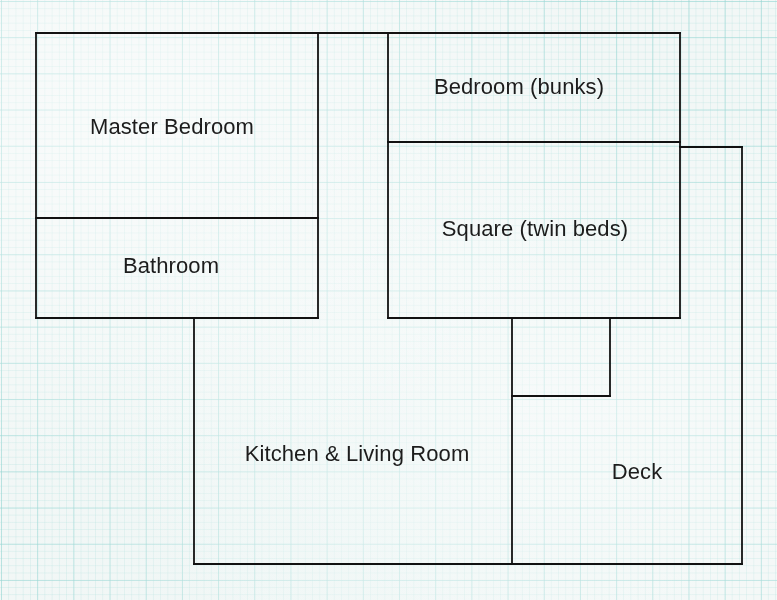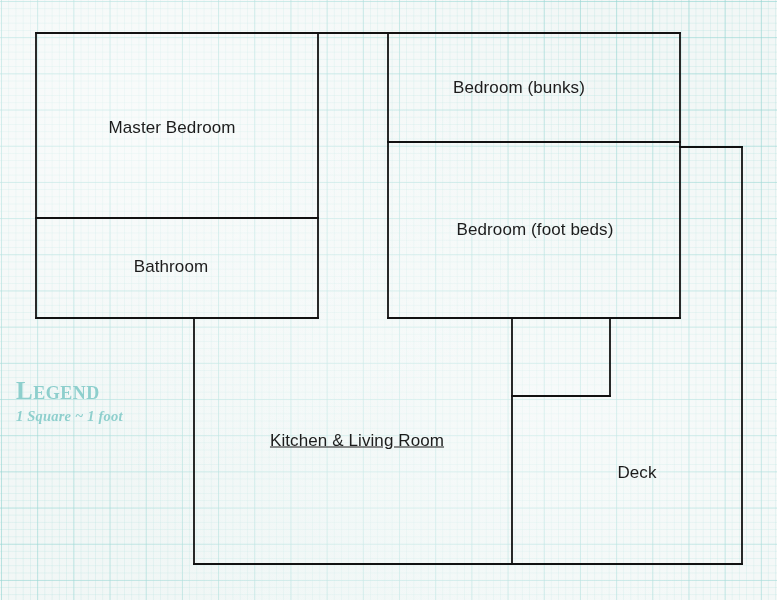--- a/index.html
+++ b/index.html
@@ -38,21 +38,21 @@
     pointer-events: none;
   }
   #walls {
     position: absolute;
     top: 0;
     left: 0;
   }
   .room-label {
     position: absolute;
     color: #1c1c1c;
-    font-size: 17px;
+    font-size: 22px;
     line-height: 1;
     white-space: nowrap;
     transform: translate(-50%, -50%);
     letter-spacing: 0.1px;
   }
   #legend {
     position: absolute;
     left: 16px;
     top: 378px;
     color: #8ecfcd;
@@ -97,23 +97,19 @@
       <line x1="512" y1="396" x2="610" y2="396" stroke="#111111" stroke-width="1.8" stroke-linecap="square"></line>
       <line x1="680" y1="147" x2="742" y2="147" stroke="#111111" stroke-width="1.8" stroke-linecap="square"></line>
       <line x1="742" y1="147" x2="742" y2="564" stroke="#111111" stroke-width="1.8" stroke-linecap="square"></line>
       <line x1="512" y1="564" x2="742" y2="564" stroke="#111111" stroke-width="1.8" stroke-linecap="square"></line>
     </svg>
 
   <div id="room-labels">
       <div class="room-label" style="left: 172px; top: 127px;">Master Bedroom</div>
       <div class="room-label" style="left: 171px; top: 266px; text-align: right;">Bathroom</div>
       <div class="room-label" style="left: 519px; top: 87px;">Bedroom (bunks)</div>
-      <div class="room-label" style="left: 535px; top: 229px;">Bedroom (foot beds)</div>
-      <div class="room-label" style="left: 357px; top: 440px; text-decoration: underline;">Kitchen &amp; Living Room</div>
+      <div class="room-label" style="left: 535px; top: 229px;">Square (twin beds)</div>
+      <div class="room-label" style="left: 357px; top: 454px;">Kitchen &amp; Living Room</div>
       <div class="room-label" style="left: 637px; top: 472px;">Deck</div>
     </div>
 
-  <div id="legend">
-    <div id="legend-title">Legend</div>
-    <div id="legend-subtitle">1 Square ~ 1 foot</div>
-  </div>
 
 </div>
 
 </body></html>

